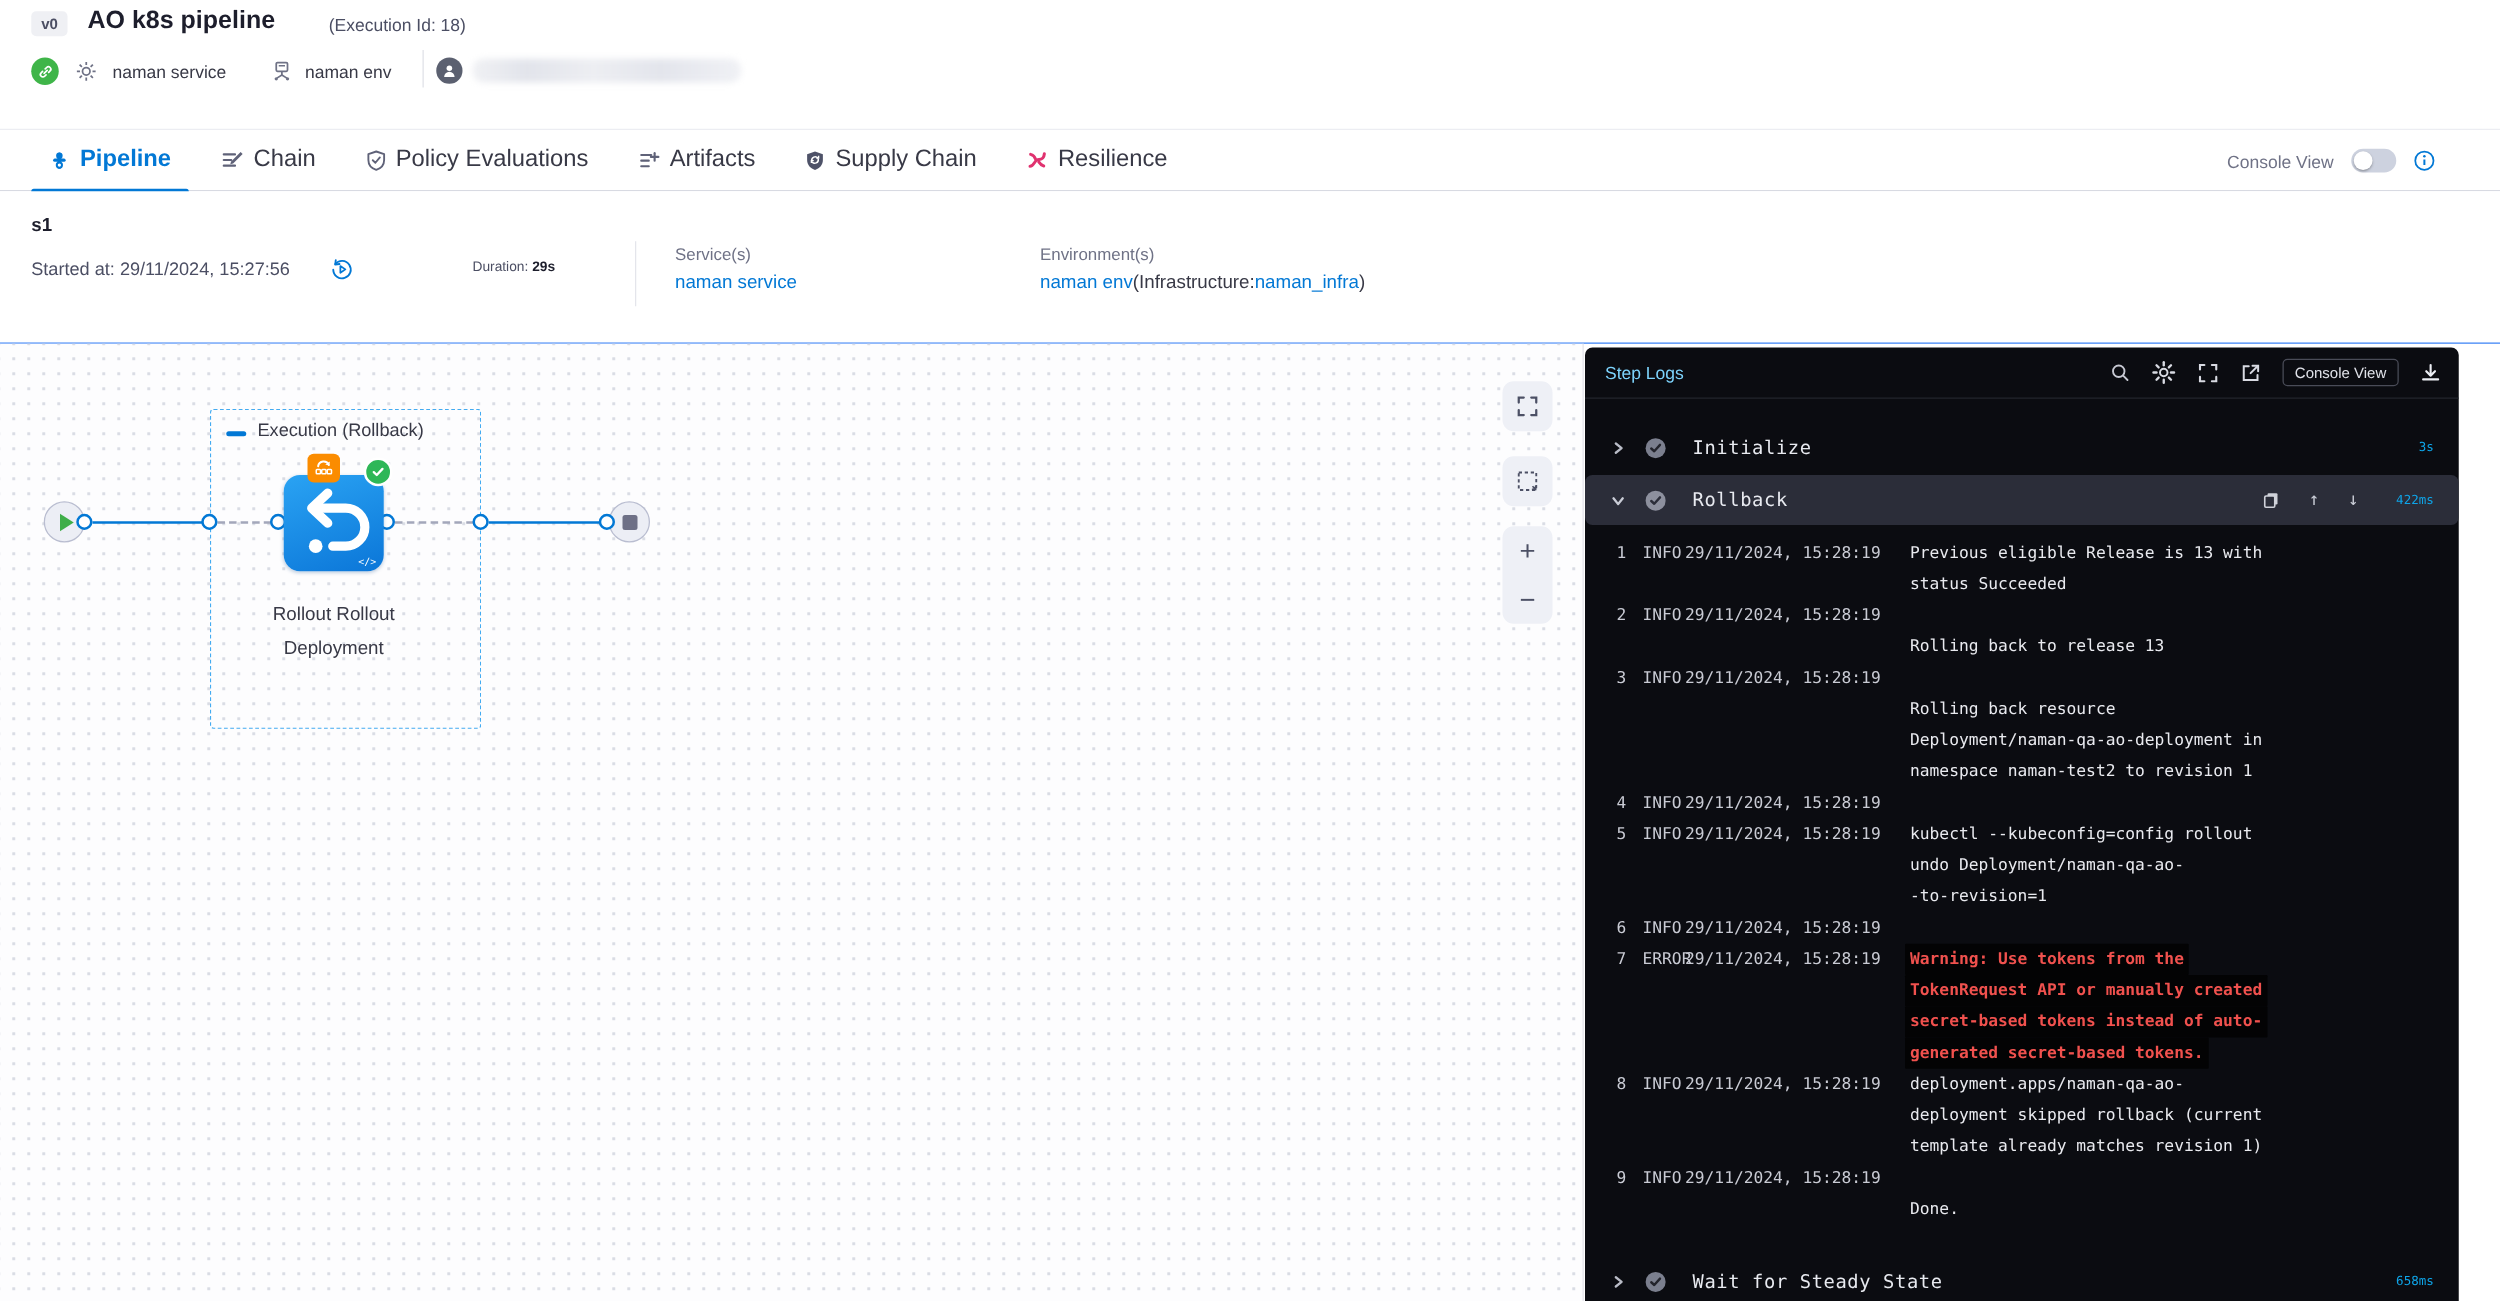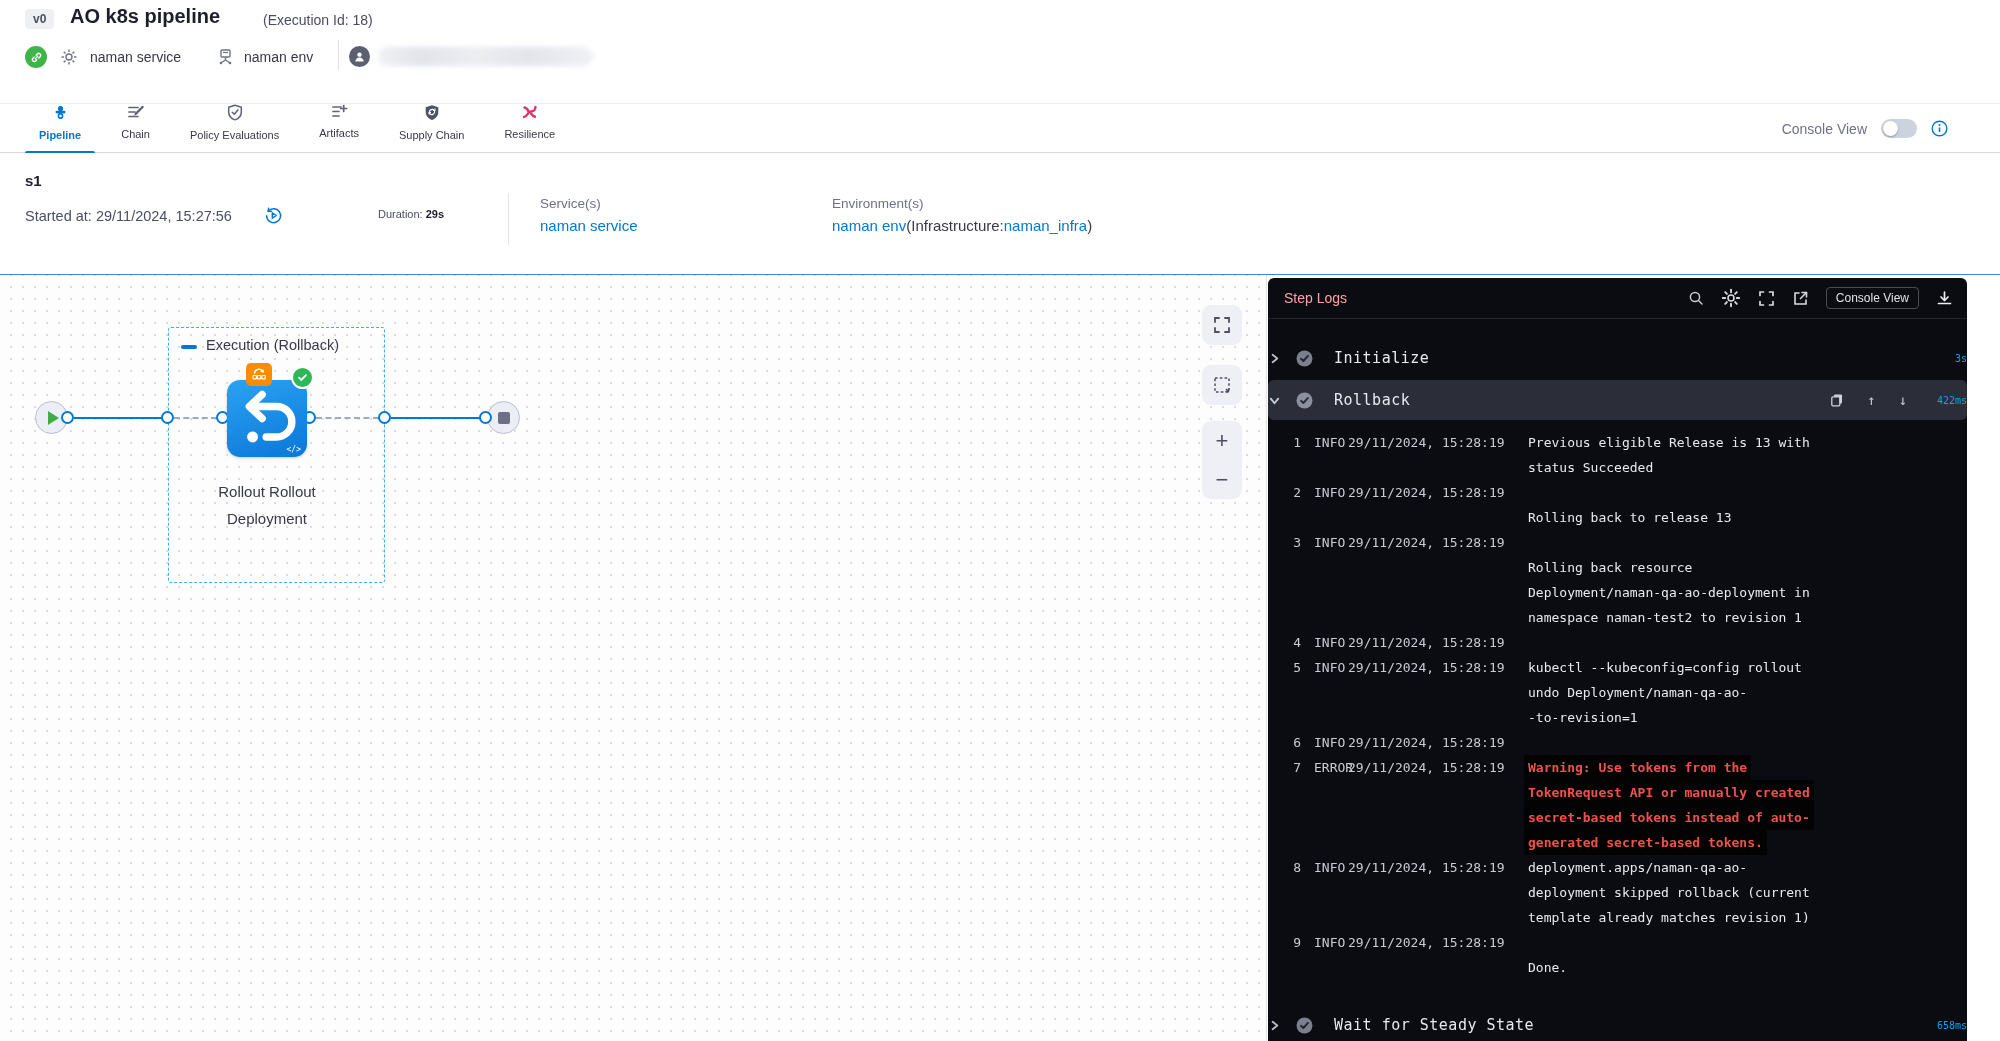--- a/index.html
+++ b/index.html
@@ -17,21 +17,21 @@
   .hdr-svc{position:absolute;left:90px;top:49px;font-size:14px;color:#383946;}
   .hdr-envicon{position:absolute;left:216px;top:47px;}
   .hdr-env{position:absolute;left:244px;top:49px;font-size:14px;color:#383946;}
   .hdr-div{position:absolute;left:338px;top:40px;width:1px;height:30px;background:#dfe1e8;}
   .hdr-avatar{position:absolute;left:349px;top:46px;width:21px;height:21px;border-radius:50%;background:#5b6070;display:flex;align-items:center;justify-content:center;}
   .hdr-blur{position:absolute;left:378px;top:47px;width:215px;height:19px;border-radius:9px;
     background:linear-gradient(90deg,#f0f1f4 0%,#e2e4eb 20%,#edeef2 45%,#e3e5ec 70%,#f0f1f5 100%);filter:blur(2.5px);}
 
   
   .tab-bar{position:absolute;left:0;top:103px;width:2000px;height:50px;background:#fff;border-top:1px solid #ecedf2;border-bottom:1px solid #d8dae2;box-sizing:border-box;display:flex;align-items:center;padding-left:25px;}
-  .tab{position:relative;height:49px;display:flex;align-items:center;gap:8px;padding:0 14px;margin-right:12px;font-size:11px;color:#383946;cursor:pointer;flex-direction:column;}
+  .tab{position:relative;height:49px;display:flex;align-items:center;gap:8px;padding:0 14px;margin-right:12px;font-size:19px;color:#383946;cursor:pointer;}
   .tab .tab-label{white-space:nowrap;}
   .tab.active{color:#0278d5;font-weight:700;}
   .tab.active::after{content:"";position:absolute;left:0;right:0;bottom:-1px;height:3px;background:#0278d5;border-radius:2px 2px 0 0;}
   .tabbar-right{position:absolute;right:52px;top:0;height:49px;display:flex;align-items:center;gap:14px;}
   .cv-label{font-size:14px;color:#6f7286;}
   .toggle{width:36px;height:19px;border-radius:10px;background:#cdd2df;position:relative;cursor:pointer;}
   .toggle .knob{position:absolute;left:2px;top:2px;width:15px;height:15px;border-radius:50%;background:#fff;box-shadow:0 1px 2px rgba(0,0,0,.3);}
 
   
   .stage-bar{position:absolute;left:0;top:153px;width:2000px;height:122px;background:#fff;border-bottom:1px solid #3b82f6;box-sizing:border-box;}
@@ -65,25 +65,25 @@
   .node-badge{position:absolute;left:246px;top:88px;width:26px;height:23px;border-radius:5px;background:#fb8c00;display:flex;align-items:center;justify-content:center;}
   .node-check{position:absolute;left:291px;top:91px;width:19px;height:19px;border-radius:50%;background:#2eb757;border:2px solid #fff;box-sizing:content-box;display:flex;align-items:center;justify-content:center;}
   .node-label{position:absolute;left:192px;top:203px;width:150px;text-align:center;font-size:15px;line-height:27px;color:#383946;}
   .cv-btn{position:absolute;left:1202px;width:40px;height:40px;border-radius:9px;background:#eef0f6;display:flex;align-items:center;justify-content:center;cursor:pointer;}
   .cv-zoom{position:absolute;left:1202px;top:146px;width:40px;height:78px;border-radius:9px;background:#eef0f6;display:flex;flex-direction:column;align-items:center;justify-content:space-around;cursor:pointer;}
   .cv-zoom span{font-size:22px;color:#4c5065;line-height:1;cursor:pointer;}
 
   
   .log-panel{position:absolute;left:1268px;top:278px;width:699px;height:763px;background:#0b0c11;border-radius:6px 6px 0 0;overflow:hidden;font-family:"DejaVu Sans Mono",monospace;}
   .lp-header{position:absolute;left:0;top:0;right:0;height:40px;border-bottom:1px solid #23242c;display:flex;align-items:center;}
-  .lp-title{font-family:"Liberation Sans",sans-serif;font-size:14px;color:#fca5a5;margin-left:16px;flex:1;}
+  .lp-title{font-family:"Liberation Sans",sans-serif;font-size:14px;color:#7dd3fc;margin-left:16px;flex:1;}
   .lp-icons{display:flex;align-items:center;gap:17px;margin-right:14px;}
   .lp-icons .ic{cursor:pointer;display:flex;align-items:center;}
   .lp-consolebtn{font-family:"Liberation Sans",sans-serif;font-size:12px;color:#e0e2e9;border:1px solid #4a4c58;border-radius:4px;padding:3px 9px;cursor:pointer;white-space:nowrap;}
-  .sec-row{position:absolute;left:0;right:0;display:flex;align-items:center;padding:0 0;box-sizing:border-box;cursor:pointer;}
+  .sec-row{position:absolute;left:0;right:0;display:flex;align-items:center;padding:0 20px;box-sizing:border-box;cursor:pointer;}
   .sec-init{top:60px;height:40px;}
   .sec-roll{top:102px;height:40px;background:#2b2d39;border-radius:6px;}
   .sec-wait{top:728px;height:38px;}
   .sec-chev{width:15px;margin-right:13px;display:flex;}
   .sec-check{margin-right:21px;display:flex;}
   .sec-name{font-size:15px;color:#e8eaf0;letter-spacing:.5px;flex:1;}
   .sec-dur{font-size:10px;color:#0ea5e9;margin-left:14px;}
   .sec-icons{display:flex;align-items:center;gap:23px;margin-right:16px;}
   .sec-icons .ic{cursor:pointer;color:#c9ccd6;font-size:14px;display:flex;}
   .log-rows{position:absolute;left:0;top:152px;right:0;}

